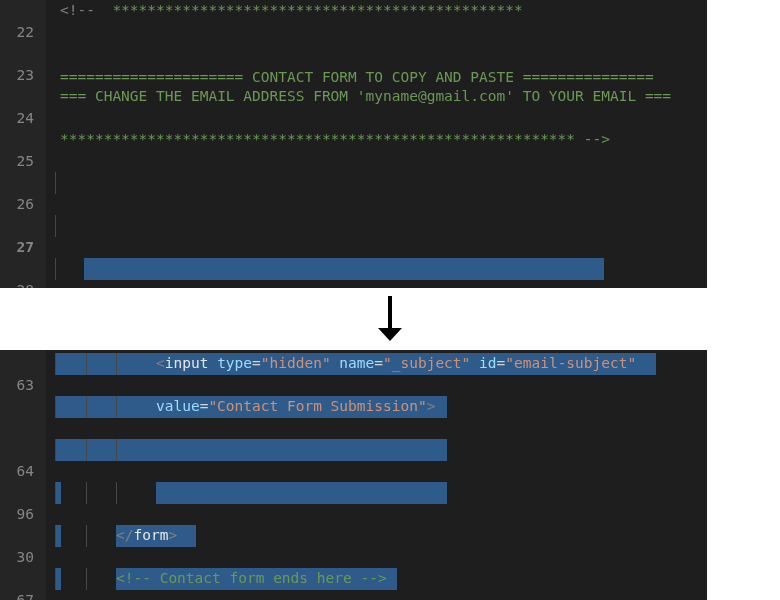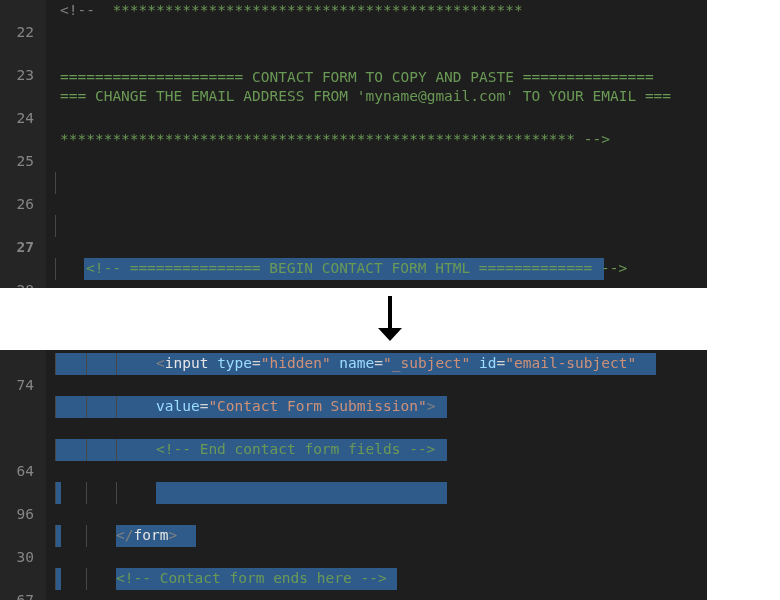--- a/index.html
+++ b/index.html
@@ -110,39 +110,38 @@
 
       <div class="row" style="top:107.5px;">
         <span class="lnum" style="left:-46px;font-weight:bold;">27</span>
         <span class="guide" style="left:9px;"></span>
       </div>
 
       <div class="row" style="top:129px;">
         <span class="lnum" style="left:-46px;">28</span>
         <span class="sel" style="left:38px;width:520px;"></span>
         <span class="guide" style="left:9px;"></span>
-        <span class="code t-comment" style="left:40px;">&lt;!-- =============== BEGIN CONTACT FORM HTML ============= --&gt;</span>
       </div>
 
     </div>
   </div>
 
   <div class="gap"></div>
   <div class="arrow-wrap">
     <svg width="40" height="46" viewBox="0 0 40 46">
       <path d="M18 0 H22 V32 H32 L20 45 L8 32 H18 Z" fill="#000000"></path>
     </svg>
   </div>
 
   <div class="pane" id="pane-bottom">
     <div class="gutter"></div>
     <div class="codearea">
 
       <div class="row" style="top:3px;">
-        <span class="lnum" style="left:-46px;">74</span>
+        <span class="lnum" style="left:-46px;">63</span>
         <span class="sel" style="left:9px;width:601px;"></span>
         <span class="guide" style="left:9px;"></span>
         <span class="guide" style="left:40px;"></span>
         <span class="guide" style="left:70px;"></span>
         <span class="code" style="left:110px;"><span class="t-punc">&lt;</span><span class="t-tag">input</span> <span class="t-attr">type</span><span class="t-text">=</span><span class="t-str">"hidden"</span> <span class="t-attr">name</span><span class="t-text">=</span><span class="t-str">"_subject"</span> <span class="t-attr">id</span><span class="t-text">=</span><span class="t-str">"email-subject"</span></span>
       </div>
 
       <div class="row" style="top:24.5px;">
         <span class="sel" style="left:9px;width:392px;"></span>
         <span class="guide" style="left:9px;"></span>
@@ -150,21 +149,20 @@
         <span class="guide" style="left:70px;"></span>
         <span class="code" style="left:110px;"><span class="t-attr">value</span><span class="t-text">=</span><span class="t-str">"Contact Form Submission"</span><span class="t-punc">&gt;</span></span>
       </div>
 
       <div class="row" style="top:46px;">
         <span class="lnum" style="left:-46px;">64</span>
         <span class="sel" style="left:9px;width:392px;"></span>
         <span class="guide" style="left:9px;"></span>
         <span class="guide" style="left:40px;"></span>
         <span class="guide" style="left:70px;"></span>
-        <span class="code t-comment" style="left:110px;">&lt;!-- End contact form fields --&gt;</span>
       </div>
 
       <div class="row" style="top:67.5px;">
         <span class="lnum" style="left:-46px;">96</span>
         <span class="sel" style="left:9px;width:6px;"></span>
         <span class="sel" style="left:110px;width:291px;"></span>
         <span class="guide" style="left:9px;"></span>
         <span class="guide" style="left:40px;"></span>
         <span class="guide" style="left:70px;"></span>
       </div>

